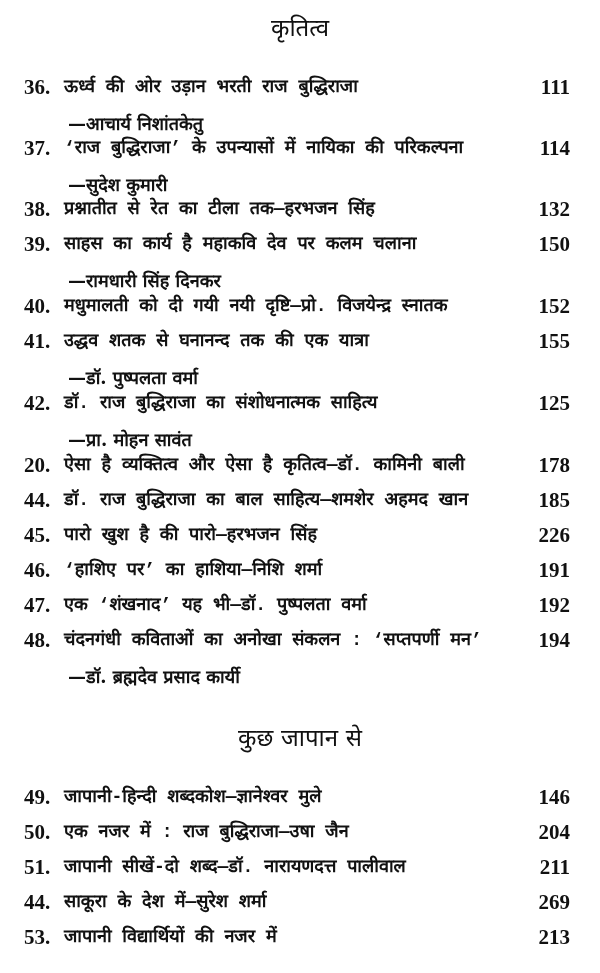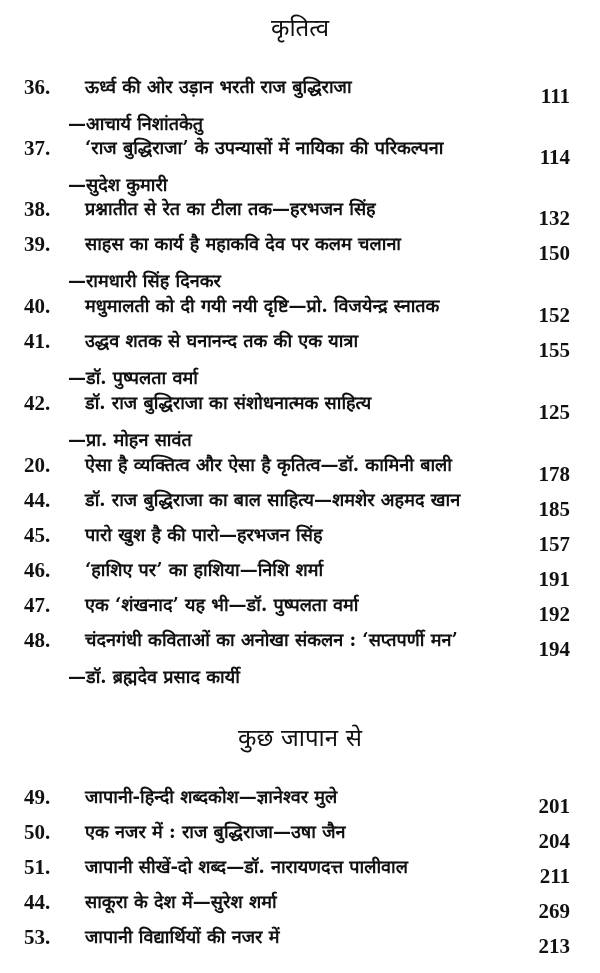--- a/index.html
+++ b/index.html
@@ -10,25 +10,25 @@
   }
   .section-title {
     position: absolute; left: 0; width: 600px; text-align: center;
     font-size: 24px; font-weight: normal; color: #111;
   }
   .entry { position: absolute; left: 0; width: 600px; font-size: 18px; line-height: 24px; }
   .num {
     position: absolute; left: 24px; width: 42px;
     font-family: Liberation Serif, serif; font-weight: bold; font-size: 21px;
   }
-  .title { position: absolute; left: 85px; width: 450px; white-space: nowrap; font-weight: bold; }
+  .title { position: absolute; left: 64px; width: 450px; white-space: nowrap; font-weight: bold; font-family: Liberation Mono, monospace; }
   .author { position: absolute; left: 68px; top: 37px; white-space: nowrap; font-weight: bold; }
   .page {
     position: absolute; right: 30px; text-align: right;
-    font-family: "Liberation Serif", serif; font-weight: bold; font-size: 21px; margin-top: 9px;
+    font-family: "Liberation Serif", serif; font-weight: bold; font-size: 21px;
   }
 </style>
 </head>
 <body>
 
 <div>
   <div class="section-title" style="top:10px">कृतित्व</div>
 
   <div class="entry" style="top:75px">
     <span class="num">36.</span>
@@ -76,21 +76,21 @@
     <span class="page">178</span>
   </div>
   <div class="entry" style="top:488px">
     <span class="num">44.</span>
     <span class="title">डॉ. राज बुद्धिराजा का बाल साहित्य—शमशेर अहमद खान</span>
     <span class="page">185</span>
   </div>
   <div class="entry" style="top:523px">
     <span class="num">45.</span>
     <span class="title">पारो खुश है की पारो—हरभजन सिंह</span>
-    <span class="page">157</span>
+    <span class="page">226</span>
   </div>
   <div class="entry" style="top:558px">
     <span class="num">46.</span>
     <span class="title">‘हाशिए पर’ का हाशिया—निशि शर्मा</span>
     <span class="page">191</span>
   </div>
   <div class="entry" style="top:593px">
     <span class="num">47.</span>
     <span class="title">एक ‘शंखनाद’ यह भी—डॉ. पुष्पलता वर्मा</span>
     <span class="page">192</span>
@@ -100,21 +100,21 @@
     <span class="title">चंदनगंधी कविताओं का अनोखा संकलन : ‘सप्तपर्णी मन’</span>
     <span class="author">—डॉ. ब्रह्मदेव प्रसाद कार्यी</span>
     <span class="page">194</span>
   </div>
 
   <div class="section-title" style="top:720px">कुछ जापान से</div>
 
   <div class="entry" style="top:785px">
     <span class="num">49.</span>
     <span class="title">जापानी-हिन्दी शब्दकोश—ज्ञानेश्वर मुले</span>
-    <span class="page">201</span>
+    <span class="page">146</span>
   </div>
   <div class="entry" style="top:820px">
     <span class="num">50.</span>
     <span class="title">एक नजर में : राज बुद्धिराजा—उषा जैन</span>
     <span class="page">204</span>
   </div>
   <div class="entry" style="top:855px">
     <span class="num">51.</span>
     <span class="title">जापानी सीखें-दो शब्द—डॉ. नारायणदत्त पालीवाल</span>
     <span class="page">211</span>

